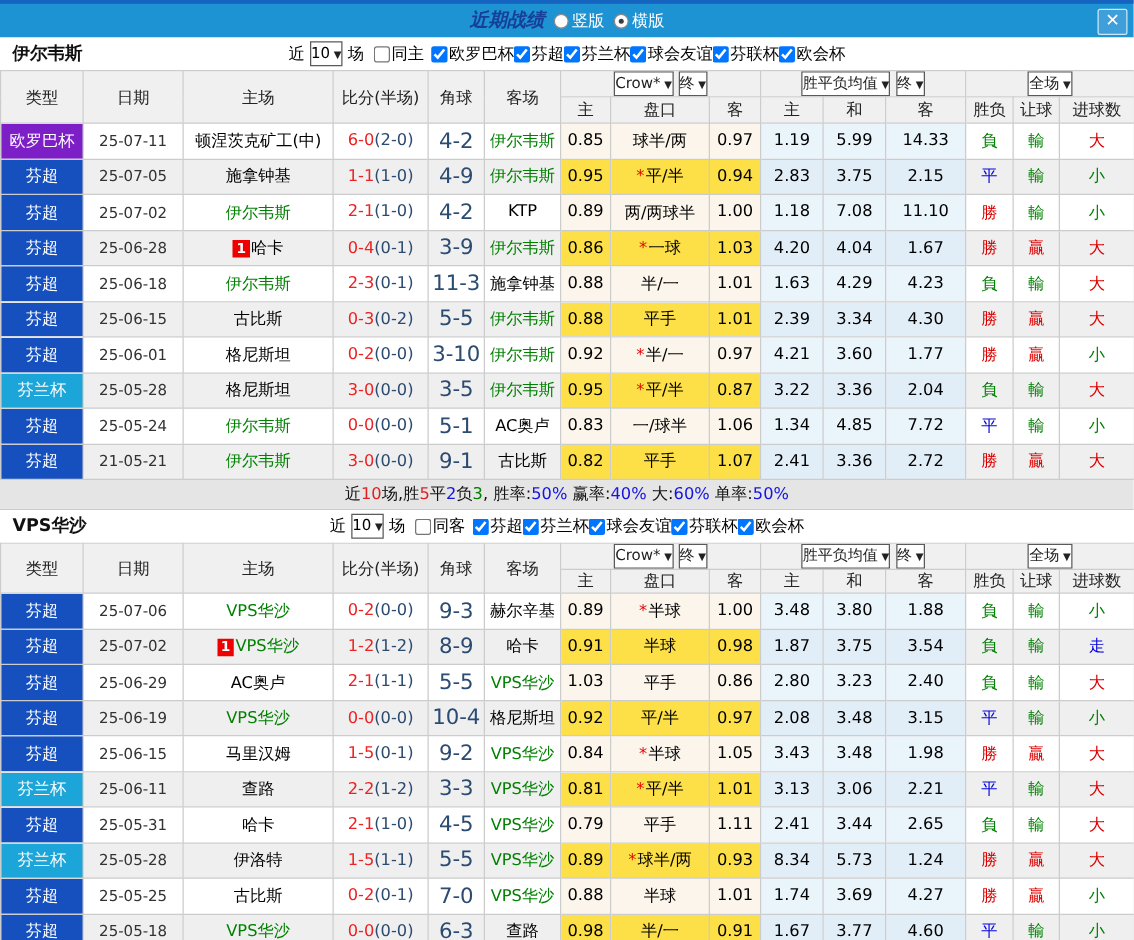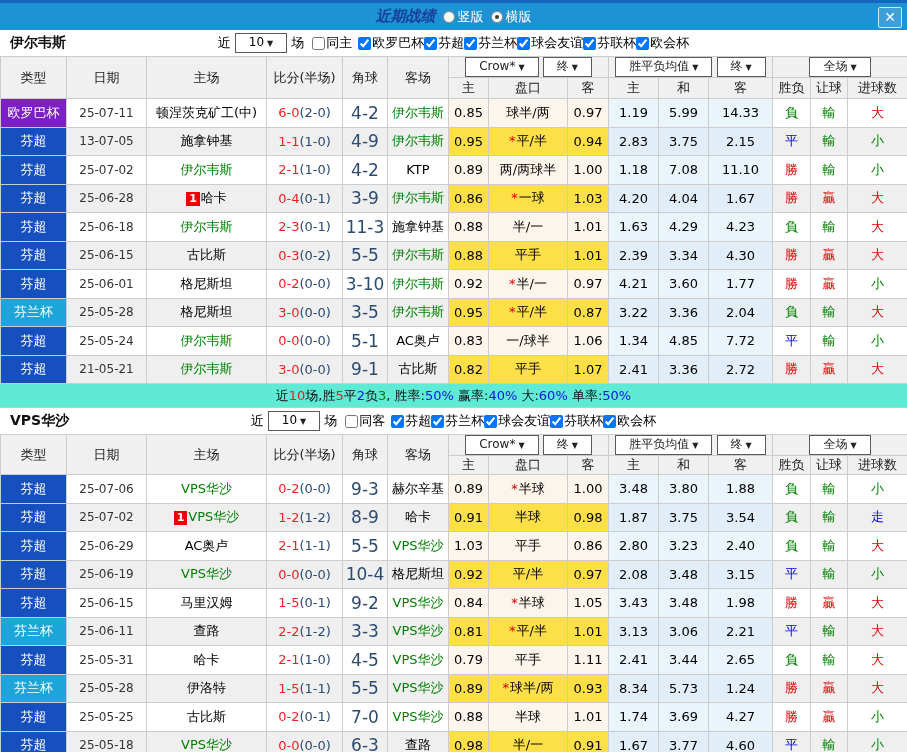--- a/index.html
+++ b/index.html
@@ -20,21 +20,21 @@
     text-align:center;cursor:pointer;border-radius:2px;}
   
   .secbar{height:26px;position:relative;display:flex;align-items:center;justify-content:center;
     background:#fff;font-size:13px;color:#000;}
   .secbar.second{height:27px;border-top:1px solid #c9c9c9;}
   .teamname{position:absolute;left:10px;font-weight:bold;font-size:14px;color:#111;}
   .filters{display:flex;align-items:center;gap:4px;}
   .chk{display:inline-flex;align-items:center;gap:1px;cursor:pointer;}
   .chk input{width:13px;height:13px;margin:0;vertical-align:middle;}
   .chk.gap{margin-left:4px;margin-right:2px;}
-  .dd{display:inline-block;background:#fff;border:1px solid #5a5a5a;padding:0 13px;
+  .dd{display:inline-block;background:#fff;border:1px solid #5a5a5a;padding:0 0;
     font-size:12px;line-height:17px;white-space:nowrap;cursor:pointer;}
   .dd .arr{font-size:8px;margin-left:3px;color:#222;}
   
   table.grid{border-collapse:collapse;table-layout:fixed;width:907px;font-size:13px;}
   table.grid th,table.grid td{border:1px solid #cccccc;text-align:center;padding:0;
     overflow:hidden;white-space:nowrap;}
   table.grid thead th{background:#f0f0f0;font-weight:normal;font-size:13px;color:#222;}
   table.t1 thead tr{height:21px;} table.t2 thead tr{height:17px;}
   table.grid tbody tr{height:28.5px;}
   td.type{color:#fff;font-size:13px;}
@@ -44,21 +44,21 @@
   .self{color:#008000;}
   td.odds{background:#fcf5ec;} tr.alt td.odds{background:#fde047;}
   td.mean{background:#e9f4fb;} tr.alt td.mean{background:#e2eef7;}
   tr.alt td{background:#efefef;}
   td.type{background-clip:padding-box;}
   .star{color:#e00000;margin-right:1px;}
   .c-red{color:#dd0000;} .c-blue{color:#0000dd;} .c-green{color:#008000;}
   .badge{display:inline-block;background:#ee0000;color:#fff;font-size:11px;font-weight:bold;
     line-height:14px;padding:0 3px;margin-right:1px;}
   
-  .summary{height:23px;line-height:23px;text-align:center;font-size:13px;background:#5eead4;}
+  .summary{height:23px;line-height:23px;text-align:center;font-size:13px;background:#e5e5e5;}
   .sc-black{color:#111;} .sc-red{color:#e02020;} .sc-blue{color:#1414e0;} .sc-green{color:#008000;}
 </style>
 </head>
 <body>
 
 <div class="topbar">
   <div class="titlewrap">
     <span class="dlg-title">近期战绩</span>
     <label class="radio">
       <span class="rb"></span>
@@ -174,21 +174,21 @@
         <td class="odds">0.97</td>
         <td class="mean">1.19</td>
         <td class="mean">5.99</td>
         <td class="mean">14.33</td>
         <td class="res"><span class="c-green">負</span></td>
         <td class="res"><span class="c-green">輸</span></td>
         <td class="res"><span class="c-red">大</span></td>
       </tr>
       <tr class="alt">
         <td class="type" style="background: rgb(21, 80, 190);">芬超</td>
-        <td class="date">13-07-05</td>
+        <td class="date">25-07-05</td>
         <td class="teamcell"><span>施拿钟基</span></td>
         <td class="score"><span class="main">1-1</span><span class="half">(1-0)</span></td>
         <td class="corner">4-9</td>
         <td class="teamcell"><span class="self">伊尔韦斯</span></td>
         <td class="odds">0.95</td>
         <td class="odds"><span class="star">*</span><span>平/半</span></td>
         <td class="odds">0.94</td>
         <td class="mean">2.83</td>
         <td class="mean">3.75</td>
         <td class="mean">2.15</td>

